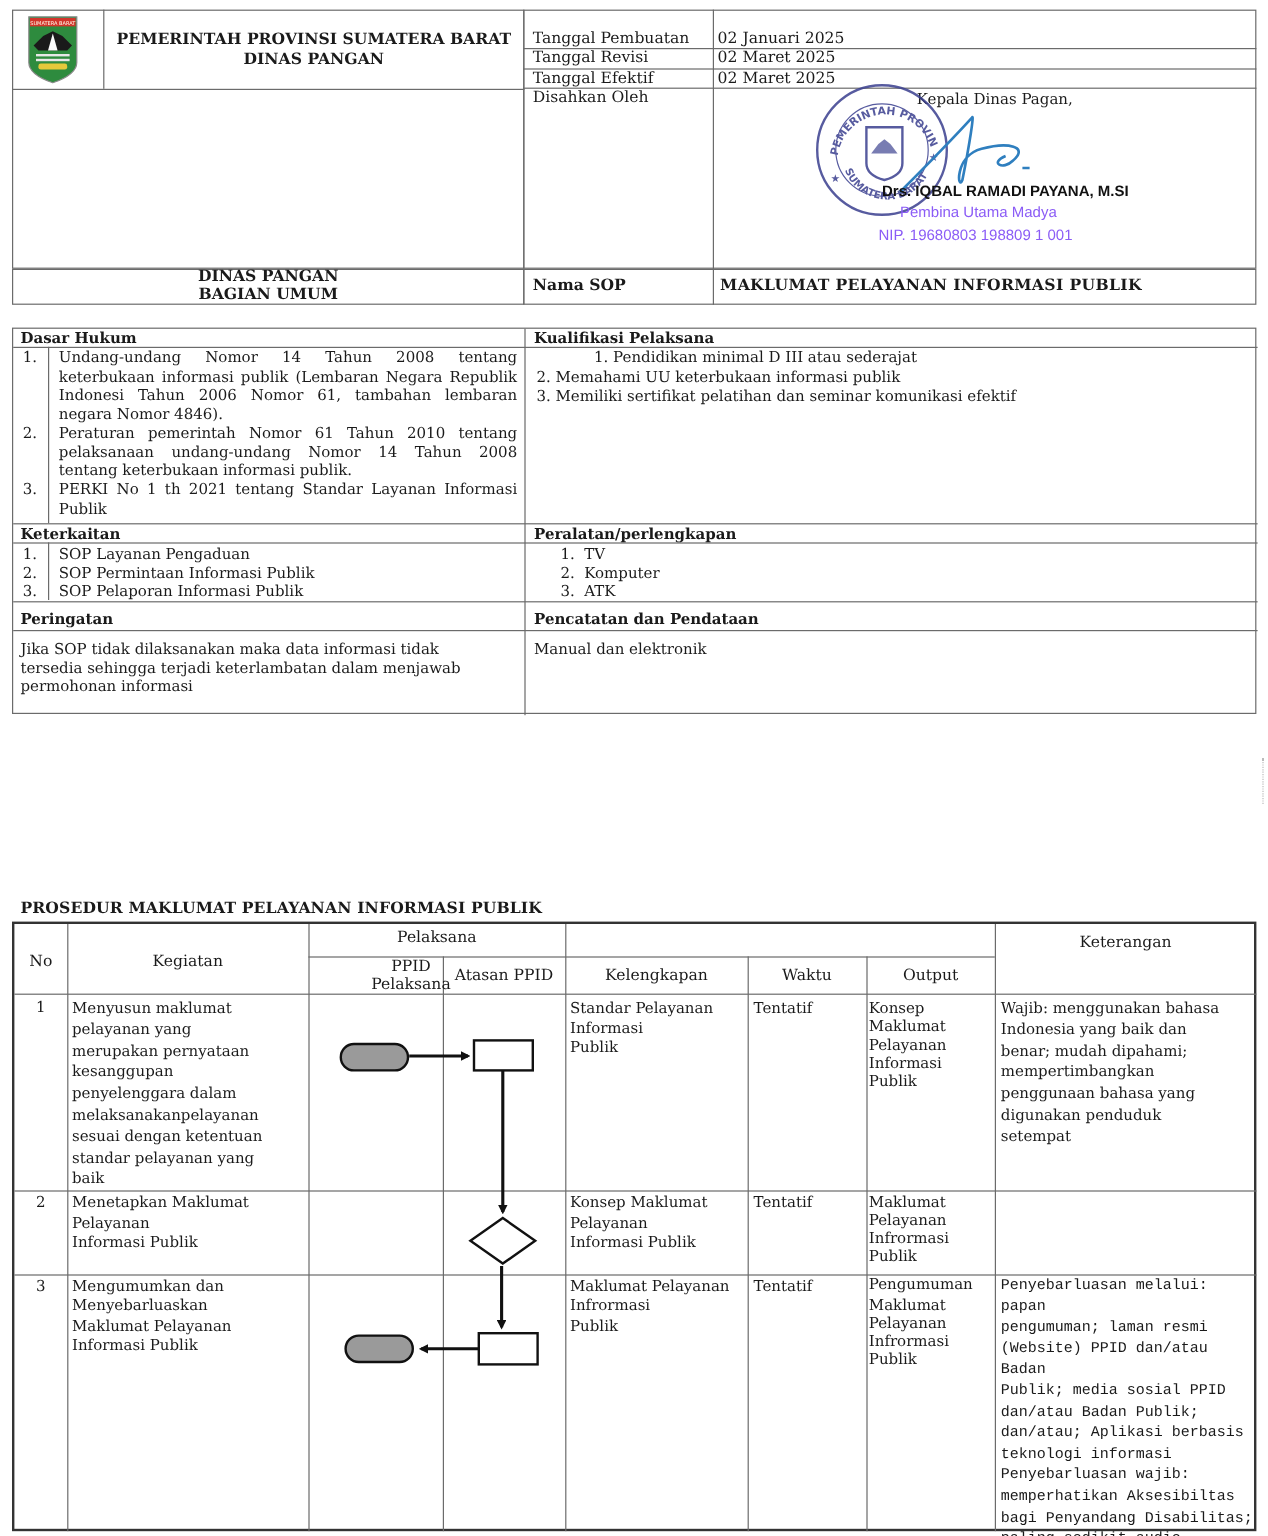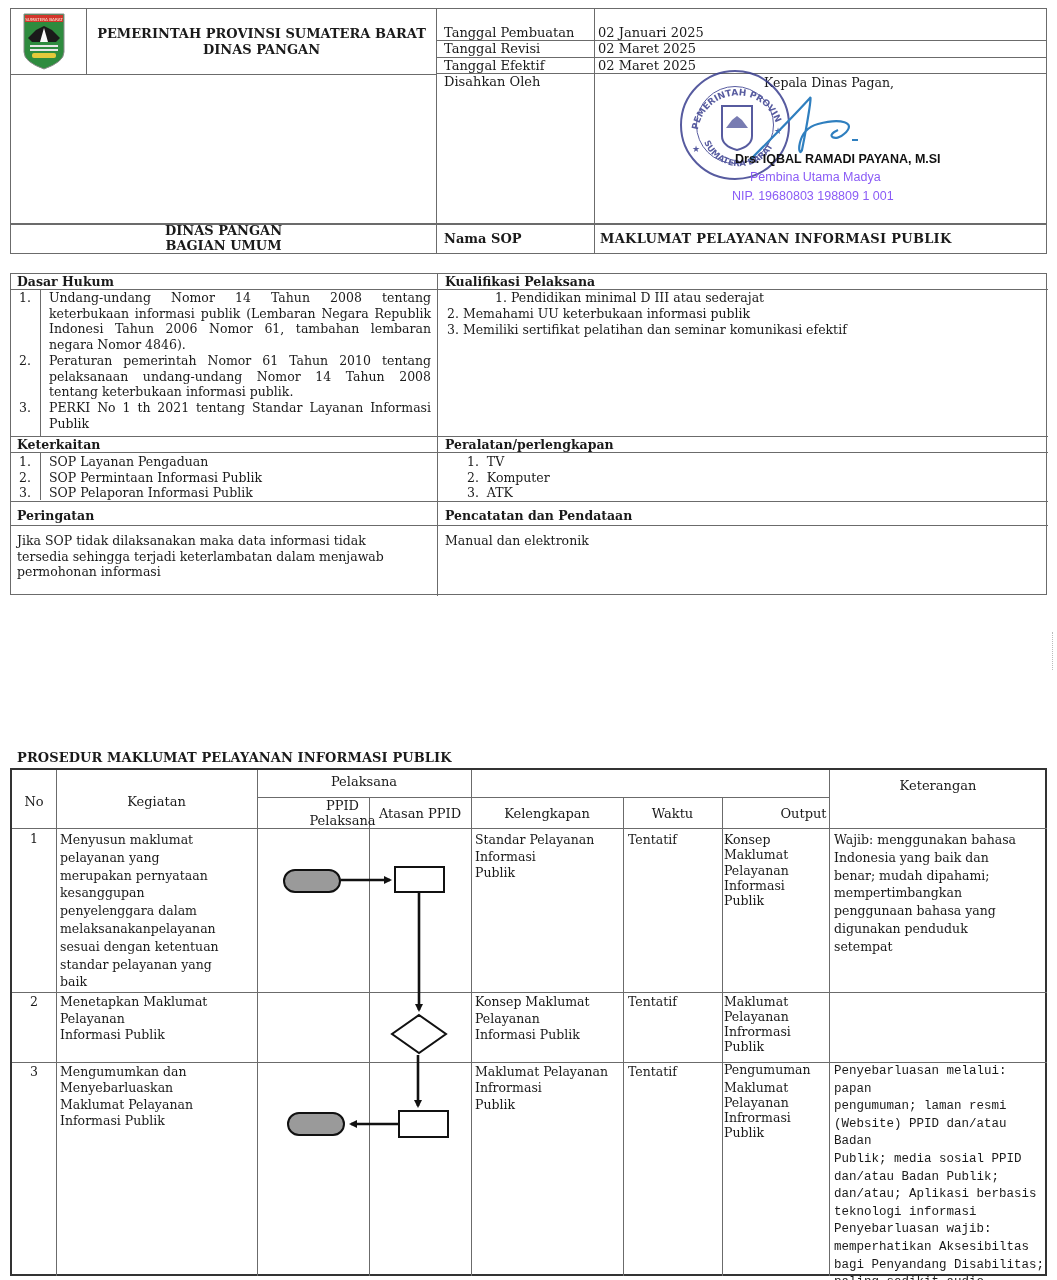--- a/index.html
+++ b/index.html
@@ -183,21 +183,21 @@
   <div class="hdr-txt" style="left:0;top:24px;width:44px;">No</div>
   <div class="hdr-txt" style="left:44px;top:24px;width:201px;">Kegiatan</div>
   <div class="hdr-txt" style="left:245px;top:4px;width:214px;">Pelaksana</div>
   <div class="hdr-txt" style="left:261px;top:28px;width:112px;line-height:15px;padding-left:27px;">
     <div>PPID</div>
     <div>Pelaksana</div>
   </div>
   <div class="hdr-txt" style="left:357px;top:36px;width:102px;">Atasan  PPID</div>
   <div class="hdr-txt" style="left:459px;top:36px;width:152px;">Kelengkapan</div>
   <div class="hdr-txt" style="left:611px;top:36px;width:99px;">Waktu</div>
-  <div class="hdr-txt" style="left:738px;top:36px;width:107px;">Output</div>
+  <div class="hdr-txt" style="left:710px;top:36px;width:107px;">Output</div>
   <div class="hdr-txt" style="left:817px;top:8px;width:218px;">Keterangan</div>
 
   <div>
     <div class="cell-txt" style="left:0;top:60px;width:44px;text-align:center;">1</div>
     <div class="cell-txt" style="left:48px;top:61px;width:195px;">
       <div>Menyusun maklumat</div>
         <div>pelayanan yang</div>
         <div>merupakan  pernyataan</div>
         <div>kesanggupan</div>
         <div>penyelenggara  dalam</div>

